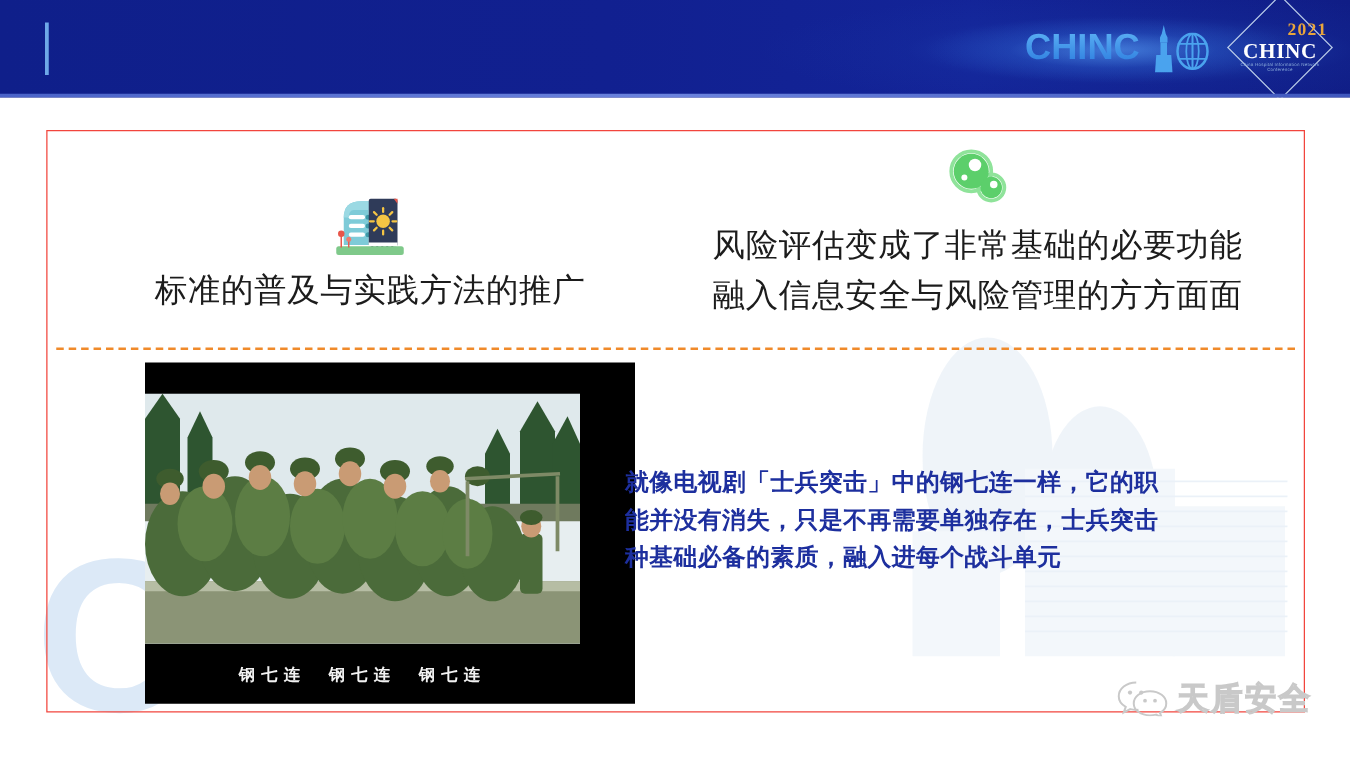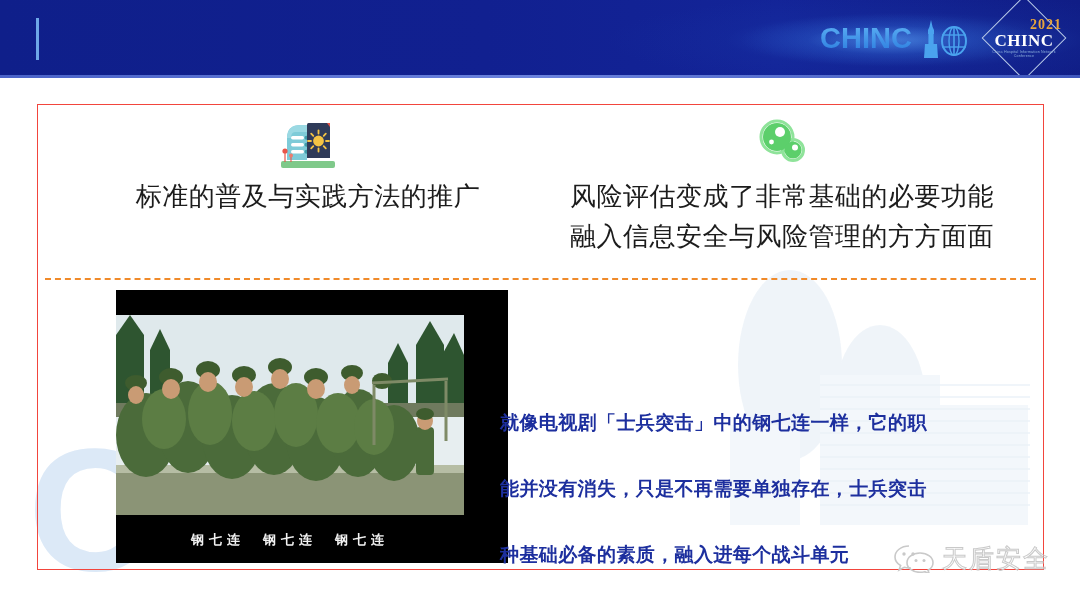--- a/index.html
+++ b/index.html
@@ -211,21 +211,21 @@
     top: 106px;
     width: 1007px;
     height: 166px;
   }
   .col {
     position: absolute;
     top: 0;
     width: 490px;
     height: 166px;
   }
-  .col-left  { left: 26px; }
+  .col-left  { left: 14px; margin-top: 36px; }
   .col-right { left: 500px; }
 
   .col-icon {
     position: absolute;
     top: 6px;
     width: 100%;
     height: 62px;
     display: flex;
     align-items: center;
     justify-content: center;
@@ -291,37 +291,37 @@
     position: absolute;
     left: 500px;
     top: 372px;
     width: 500px;
     color: #1d2f9e;
     font-size: 19px;
     line-height: 30px;
     font-weight: 700;
     letter-spacing: 0.4px;
   }
-  .body-text .ln { display: block; white-space: nowrap; margin-top: 36px; }
+  .body-text .ln { display: block; white-space: nowrap; }
 
   
   .watermark {
     position: absolute;
     left: 893px;
     top: 538px;
     width: 175px;
     height: 40px;
     display: flex;
     align-items: center;
     gap: 7px;
   }
   .wm-text {
     color: transparent;
     font-size: 25px;
-    font-weight: 400;
+    font-weight: 700;
     letter-spacing: 2px;
     -webkit-text-stroke: 1px #c9c9c9;
     white-space: nowrap;
   }
 </style>
 </head>
 <body>
 
 <div class="slide">
 

